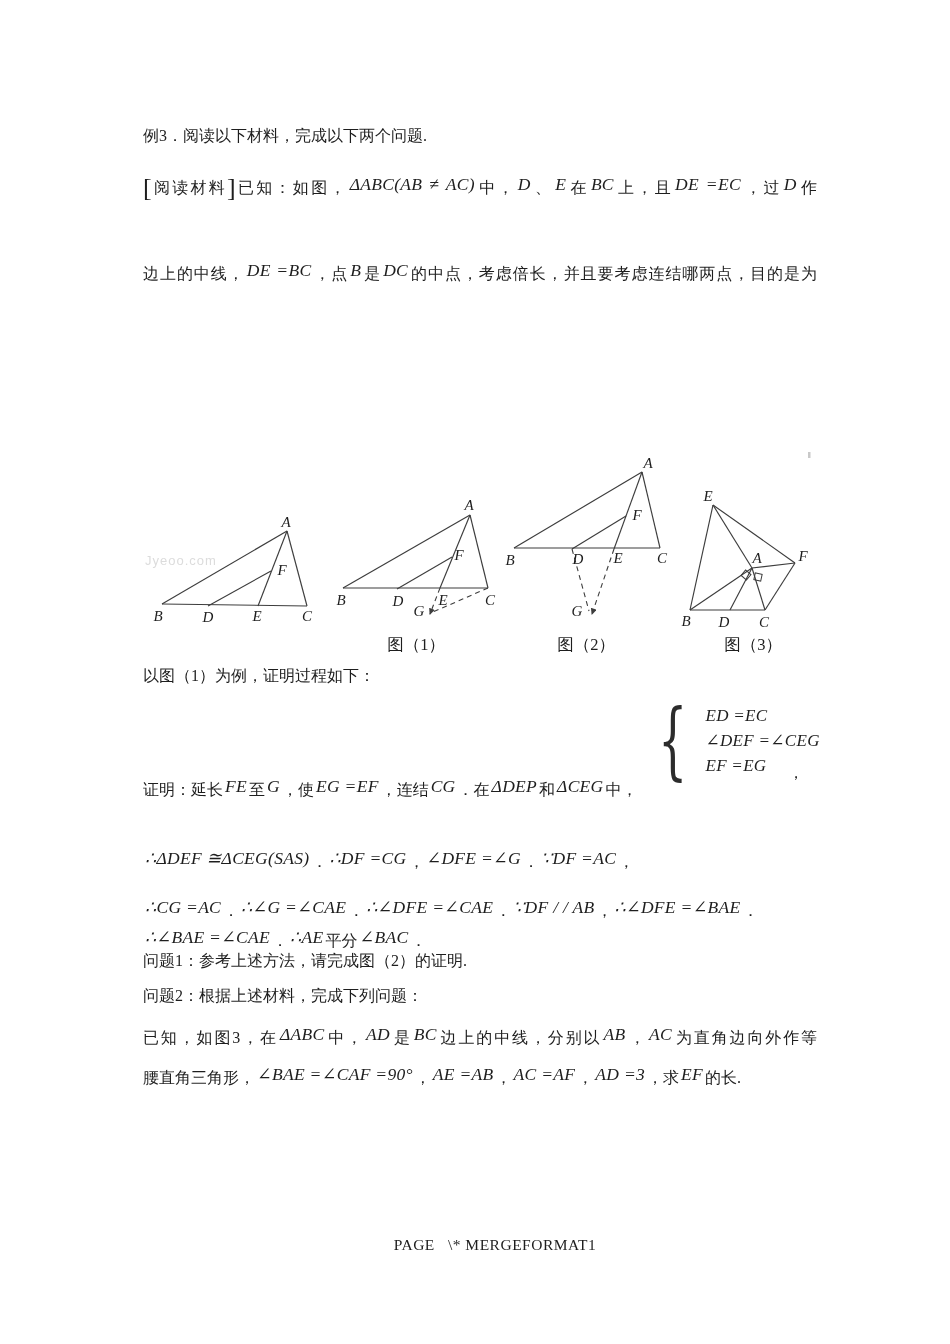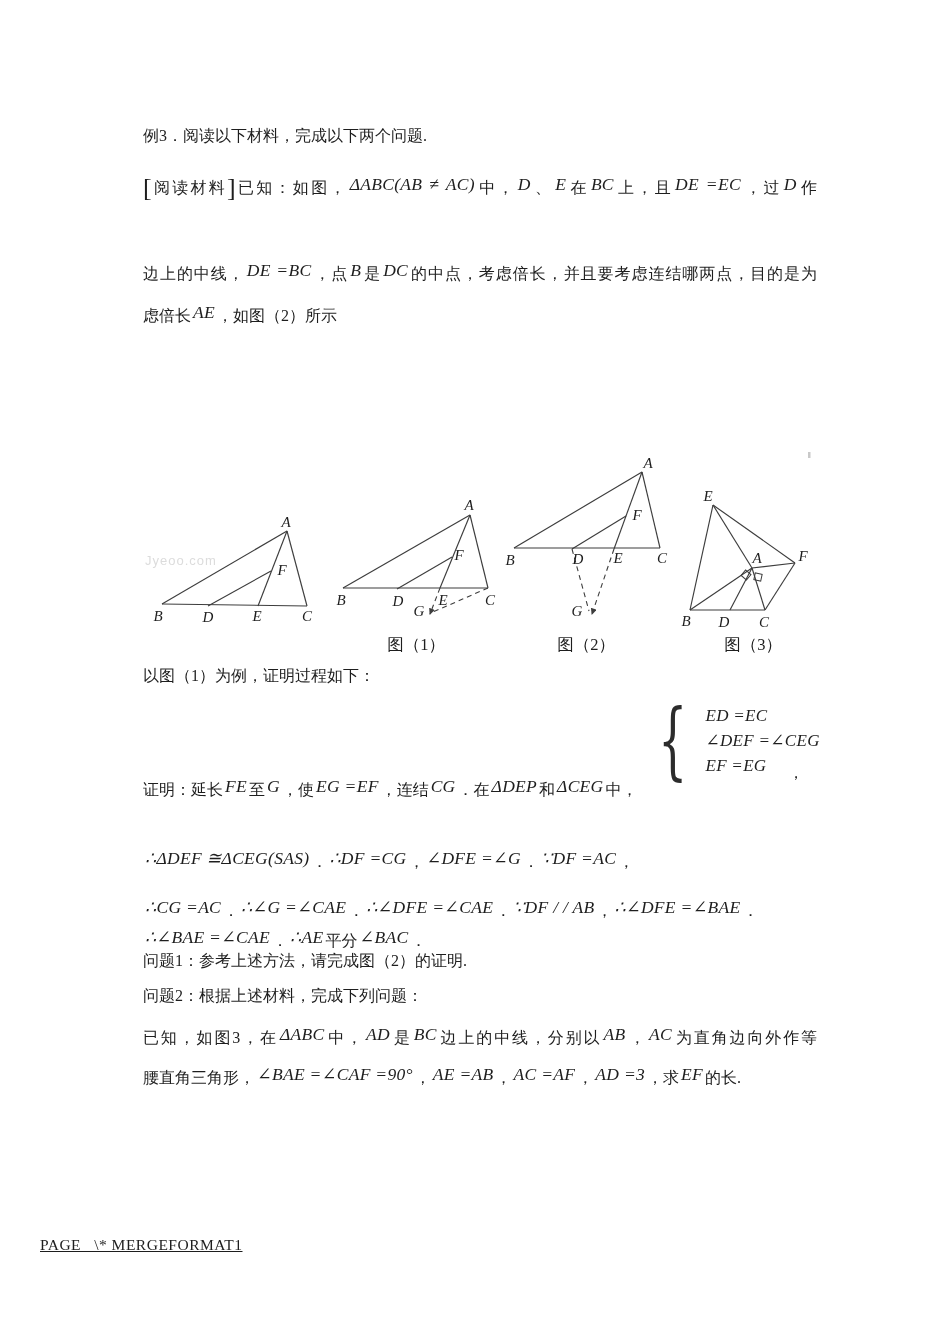--- a/index.html
+++ b/index.html
@@ -18,22 +18,22 @@
   }
   .brk{font-size:26px;font-style:normal;vertical-align:-3px;line-height:0;}
   .sys{position:absolute;left:658px;top:701px;display:flex;align-items:center;}
   .sys .brace{
     font-family:"DejaVu Serif",serif;font-size:84px;font-weight:400;line-height:78px;
     transform:scaleX(0.55);transform-origin:left center;margin-right:-8px;color:#2c2c2c;
   }
   .sys .eqline{font-size:17px;line-height:25px;white-space:nowrap;}
   .syscomma{position:absolute;left:788px;top:763px;font-size:16px;}
   .footer{
-    position:absolute;left:0;right:0;top:1236px;padding-left:40px;
-    font-size:15.5px;white-space:pre;letter-spacing:0.5px;text-decoration:underline;
+    position:absolute;left:0;right:0;top:1236px;text-align:center;padding-left:40px;
+    font-size:15.5px;white-space:pre;letter-spacing:0.5px;
   }
   svg .edge{stroke:#3d3d3d;stroke-width:1.15;fill:none;}
   svg .dashed{stroke:#3d3d3d;stroke-width:1.1;fill:none;stroke-dasharray:5 4;}
   svg .vlabel{font-family:"Liberation Serif","DejaVu Serif",serif;font-style:italic;font-size:15px;fill:#1e1e1e;text-anchor:middle;}
   svg .caption{font-family:"Liberation Serif","DejaVu Serif",serif;font-size:16.5px;fill:#1e1e1e;text-anchor:middle;}
   svg .wm{font-family:"Liberation Sans",sans-serif;font-size:13px;fill:#dcdcdc;letter-spacing:1px;}
   svg .ra{stroke:#3d3d3d;stroke-width:1;fill:none;}
 </style>
 </head>
 <body>
@@ -41,21 +41,20 @@
 <div class="para pline" style="top:124px;line-height:24px;">
   <span class="cjk">例3．阅读以下材料，完成以下两个问题.</span>
 </div>
 
 <div class="para" style="top:163px;line-height:43px;">
   <div class="jline"><span class="brk">[</span><span class="cjk">阅读材料</span><span class="brk">]</span><span class="cjk">已知：如图，</span><span class="math">ΔABC(AB ≠ AC)</span><span class="cjk">中，</span><span class="math">D</span><span class="cjk">、</span><span class="math">E</span><span class="cjk">在</span><span class="math">BC</span><span class="cjk">上，且</span><span class="math">DE =EC</span><span class="cjk">，过</span><span class="math">D</span><span class="cjk">作</span></div>
 </div>
 
 <div class="para" style="top:251px;line-height:38px;">
   <div class="jline"><span class="cjk">边上的中线，</span><span class="math">DE =BC</span><span class="cjk">，点</span><span class="math">B</span><span class="cjk">是</span><span class="math">DC</span><span class="cjk">的中点，考虑倍长，并且要考虑连结哪两点，目的是为</span></div>
-  <div class="pline"><span class="cjk">虑倍长</span><span class="math">AE</span><span class="cjk">，如图（2）所示</span></div>
 </div>
 
 <svg width="700" height="220" viewBox="0 0 700 220" style="position:absolute;left:140px;top:443px;">
   <defs>
     <marker id="arw" markerWidth="10" markerHeight="10" refX="5.5" refY="3" orient="auto" markerUnits="userSpaceOnUse">
       <path d="M0,0 L6.5,3 L0,6 Z" fill="#3d3d3d"></path>
     </marker>
   </defs>
 
   <g>

